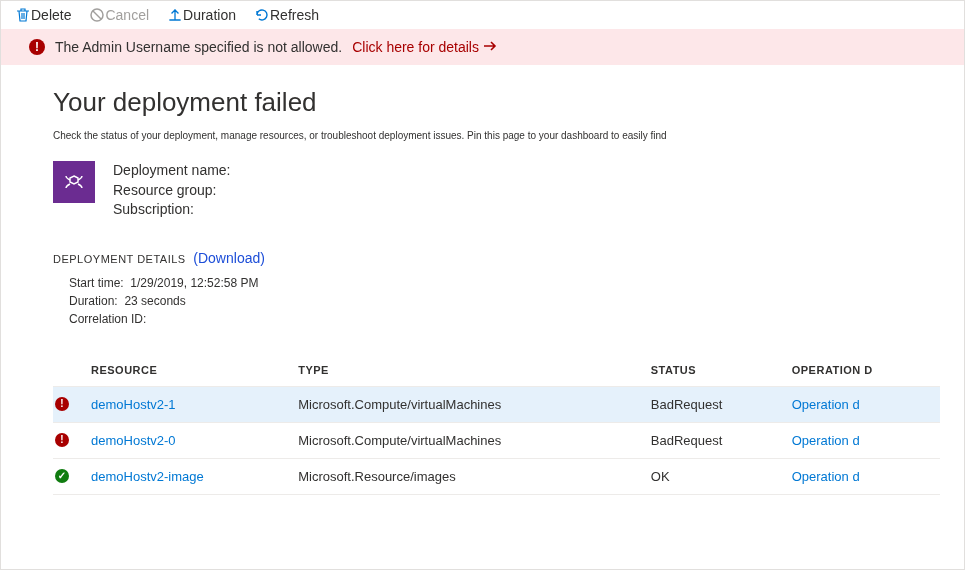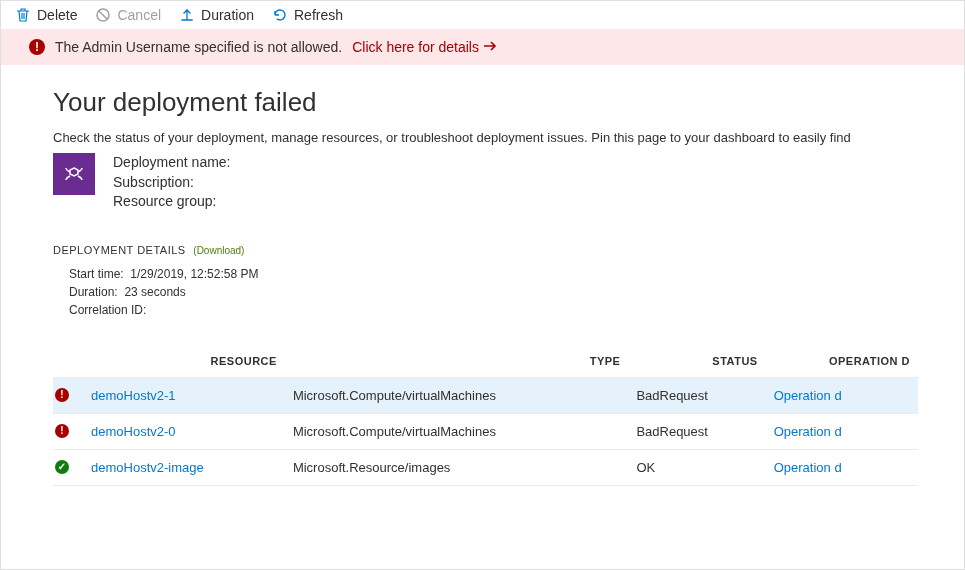--- a/index.html
+++ b/index.html
@@ -17,21 +17,20 @@
   
   .toolbar {
     display: flex;
     align-items: center;
     gap: 18px;
     padding: 6px 14px;
     font-size: 14px;
   }
   .tool-btn {
     display: inline-flex;
-    gap: 6px;
     cursor: pointer;
     color: #323130;
   }
   .tool-btn.disabled { color: #a19f9d; cursor: default; }
   .tool-btn svg { display: block; }
   
   .alert {
     display: flex;
     align-items: center;
     gap: 10px;
@@ -53,30 +52,30 @@
   }
   .alert-link {
     color: #a80000;
     text-decoration: none;
     display: inline-flex;
     align-items: center;
     gap: 4px;
     cursor: pointer;
   }
   .content {
-    padding: 22px 46px 0 52px;
+    padding: 22px 24px 0 52px;
   }
   h1 {
     font-size: 26px;
     font-weight: 400;
     margin: 0 0 12px 0;
   }
   .subtext {
-    font-size: 13px;
-    margin-bottom: 8px;
+    font-size: 10px;
+    margin-bottom: 20px;
     white-space: nowrap;
   }
   .summary-row {
     display: flex;
     gap: 18px;
     margin-bottom: 30px;
   }
   .summary-icon {
     width: 42px; height: 42px;
     background: #6b2c91;
@@ -86,36 +85,36 @@
     flex-shrink: 0;
   }
   .summary-fields { font-size: 14px; line-height: 1.4; }
   .section-label {
     font-size: 11px;
     letter-spacing: 0.5px;
     display: inline;
     margin-right: 4px;
   }
   .download-link {
-    color: #4d7c0f;
+    color: #1d4ed8;
     cursor: pointer;
     display: inline;
-    font-size: 10px;
+    font-size: 14px;
   }
   .details-block { margin-bottom: 26px; }
   .details-list {
     padding-left: 16px;
     margin-top: 8px;
     font-size: 12px;
     line-height: 1.5;
   }
   
   .res-table { width: 100%; border-collapse: collapse; }
   .res-table th {
-    text-align: right;
+    text-align: left;
     font-size: 11px;
     font-weight: 600;
     letter-spacing: 0.5px;
     padding: 10px 8px;
     border-bottom: 1px solid #edebe9;
   }
   .res-table td {
     padding: 10px 8px;
     font-size: 13px;
     border-bottom: 1px solid #edebe9;
@@ -196,22 +195,22 @@
 
   <div class="summary-row">
     <div class="summary-icon">
       <svg width="28" height="28" viewBox="0 0 28 28" fill="none" stroke="#fff" stroke-width="1.4">
         <path d="M6 8c0 2 2 3 4 4M22 8c0 2-2 3-4 4M6 20c0-2 2-3 4-4M22 20c0-2-2-3-4-4"></path>
         <path d="M14 8l4 2v4l-4 2-4-2v-4z"></path>
       </svg>
     </div>
     <div class="summary-fields">
       <div>Deployment name:</div>
+      <div>Resource group:</div>
       <div>Subscription:</div>
-      <div>Resource group:</div>
     </div>
   </div>
 
   <div class="details-block">
     <span class="section-label">DEPLOYMENT DETAILS</span>
     <span class="download-link">(Download)</span>
     <div class="details-list">
       <div>
         <span>Start time:</span>&nbsp;
         <span>1/29/2019, 12:52:58 PM</span>

